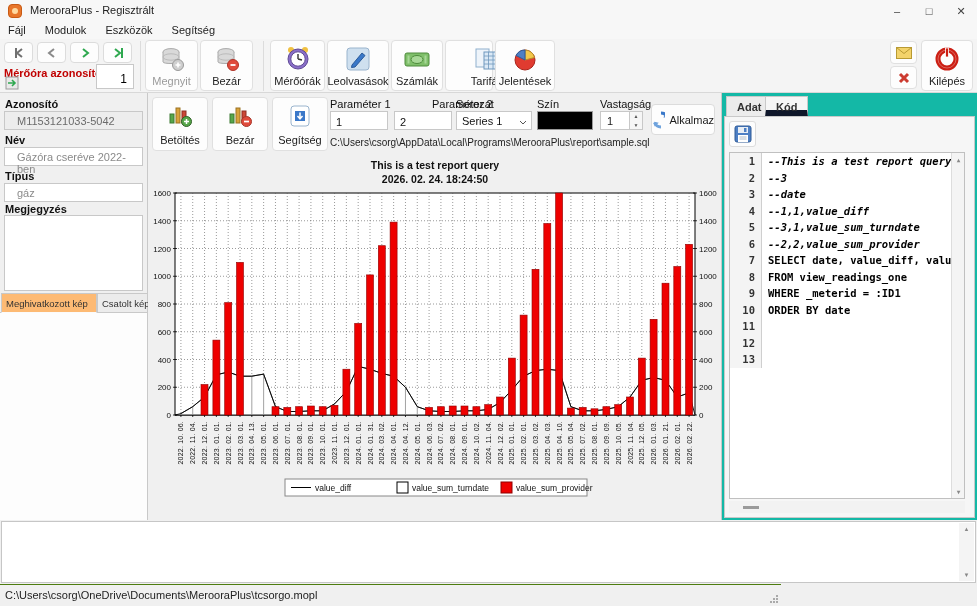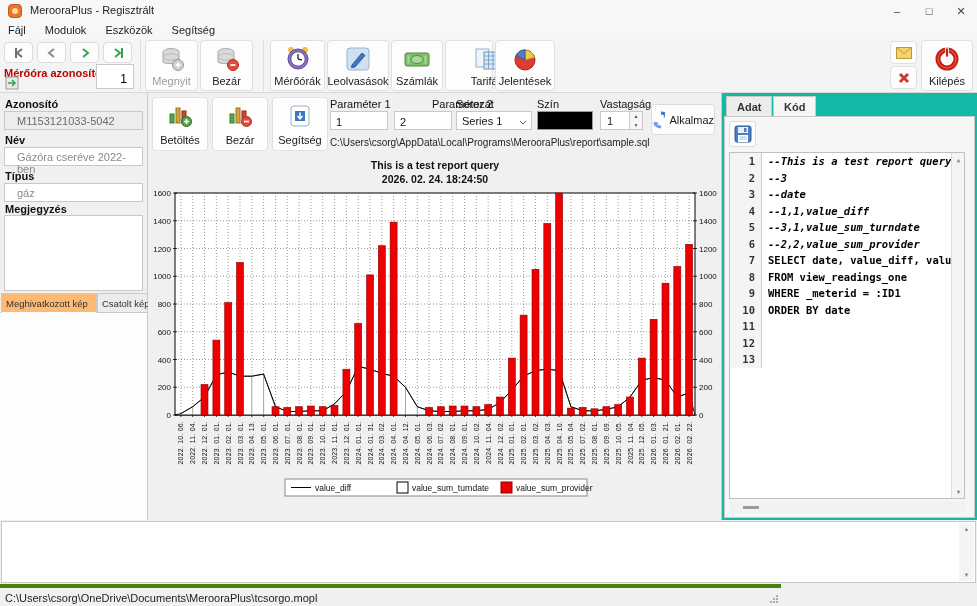--- a/index.html
+++ b/index.html
@@ -50,37 +50,37 @@
   .pselect { top:18px; height:19px; border:1px solid #c8c8c8; background:#fff; font-size:11px; padding:3px 14px 0 5px; color:#111; }
   .swatch { top:18px; height:19px; border:1px solid #9a9a9a; background:#000; }
   .spin { top:18px; width:30px; height:19px; border:1px solid #c8c8c8; background:#fff; font-size:11px; padding:3px 0 0 6px; }
   .spin-arrows { top:18px; width:13px; height:19px; border:1px solid #c8c8c8; border-left:none; background:#f6f6f6; font-size:5px; color:#555; text-align:center; line-height:9px; }
   .applybtn { top:11px; width:64px; height:31px; background:#fdfdfd; border:1px solid #dcdcdc; border-radius:4px; display:flex; align-items:center; justify-content:center; gap:4px; font-size:11px; }
   .sqlpath { top:44px; left:182px; font-size:10px; color:#222; }
 
   
   .rightpanel { top:93px; left:722px; width:255px; height:427px; background:#14b8a6;font-weight:bold; }
   .cp-tab { position:absolute; top:3px; height:21px; font-size:11px; padding:4px 10px 0 10px; border:1px solid #c9c9c9; background:#ececec; color:#333; }
-  .cp-tab.active { background:#f6f6f6; border-bottom:1px solid #0f172a;margin-left:8px; }
+  .cp-tab.active { background:#f6f6f6; border-bottom:7px solid #0f172a; }
   .cp-body { position:absolute; top:23px; left:2px; width:251px; height:402px; border:1px solid #c9c9c9; background:#f6f6f6; }
   .savebtn { position:absolute; top:4px; left:4px; width:27px; height:26px; background:#fdfdfd; border:1px solid #dcdcdc; border-radius:3px; display:flex; align-items:center; justify-content:center; }
   .editor { position:absolute; top:35px; left:4px; width:236px; height:347px; background:#fff; border:1px solid #c0c0c0; font-family:"DejaVu Sans Mono", monospace; font-size:10.5px; }
   .eline { display:flex; height:16.5px; line-height:16.5px; white-space:pre; }
   .egut { width:32px; min-width:32px; text-align:right; padding-right:6px; color:#333; background:#f4f4f4; border-right:1px solid #cfcfcf; }
   .etext { padding-left:6px; color:#000; overflow:hidden; }
   .etext.cmt { font-style:italic; }
   .escroll { position:absolute; right:0; top:0; width:13px; height:100%; background:#f4f4f4; border-left:1px solid #ddd; }
   .esc-arrow { position:absolute; left:0; width:13px; font-size:6px; color:#888; text-align:center; }
   .ehscroll { position:absolute; left:4px; top:384px; width:236px; height:12px; background:#f2f2f2; }
   .ehthumb { position:absolute; left:14px; top:5px; width:16px; height:3px; background:#9a9a9a; }
 
   
   .bottompanel { top:521px; left:1px; width:975px; height:62px; background:#fff; border:1px solid #c6c6c6; }
   .bp-scroll { position:absolute; right:1px; top:1px; width:15px; height:58px; background:#f4f4f4; }
-  .statusbar { top:584px; left:0; width:781px; height:22px; background:#f0f0f0; border-top:4px solid #4d7c0f; font-size:11px; color:#222;text-align:right; }
+  .statusbar { top:584px; left:0; width:781px; height:22px; background:#f0f0f0; border-top:1px solid #4d7c0f; font-size:11px; color:#222;text-align:right; }
   .status-text { position:absolute; top:4px; left:5px; }
   .grip { position:absolute; right:2px; bottom:2px; width:10px; height:10px;
           background:radial-gradient(circle at 8px 2px,#aaa 1px,transparent 1.5px),
                      radial-gradient(circle at 5px 5px,#aaa 1px,transparent 1.5px),
                      radial-gradient(circle at 8px 5px,#aaa 1px,transparent 1.5px),
                      radial-gradient(circle at 2px 8px,#aaa 1px,transparent 1.5px),
                      radial-gradient(circle at 5px 8px,#aaa 1px,transparent 1.5px),
                      radial-gradient(circle at 8px 8px,#aaa 1px,transparent 1.5px); }
   svg text { font-family:"Liberation Sans", sans-serif; }
 </style>

